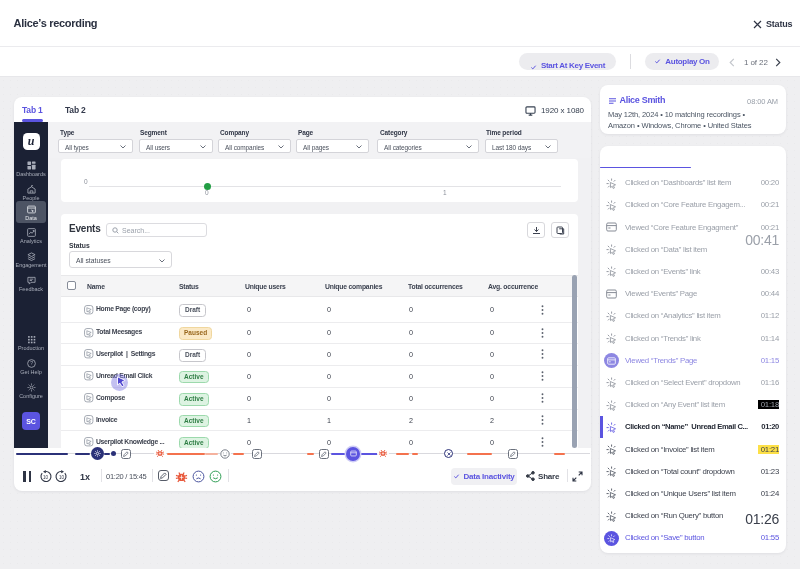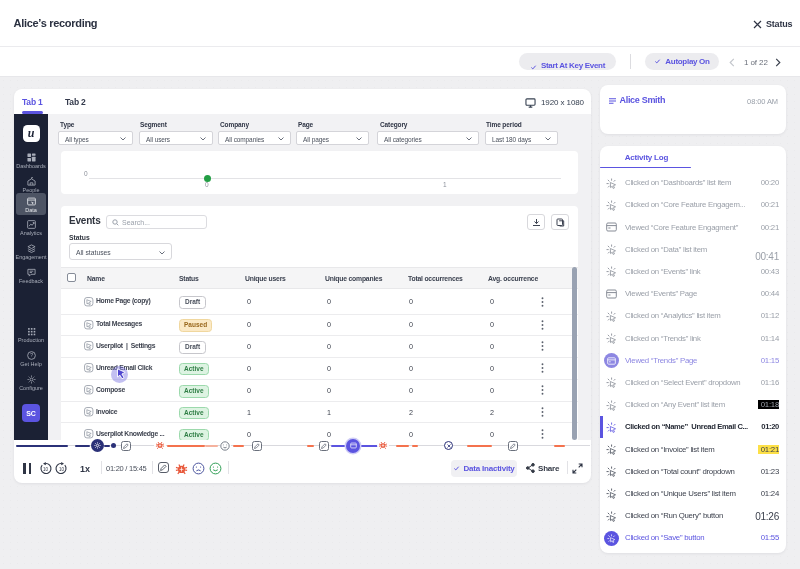--- a/index.html
+++ b/index.html
@@ -6,21 +6,21 @@
   html,body { width:800px; height:569px; font-family:"Liberation Sans", sans-serif; background:#fff; position:relative; overflow:hidden; }
   .abs { position:absolute; }
   .topbar { position:absolute; left:0; top:0; width:800px; height:47px; background:#fff; border-bottom:1px solid #ebebee; }
   .title { position:absolute; left:13.5px; top:17px; font-size:11px; font-weight:bold; letter-spacing:-0.3px; color:#2a3040; }
   .toolbar { position:absolute; left:0; top:47px; width:800px; height:30px; background:#fff; border-bottom:1px solid #e7e7ea; }
   .pillbtn { position:absolute; height:17px; background:#ececef; border-radius:9px; display:flex; align-items:center; justify-content:center; gap:4px; color:#5b54e0; font-size:8px; font-weight:bold; letter-spacing:-0.3px; }
   .vdiv { position:absolute; width:1px; background:#dcdce0; }
   .content { position:absolute; left:0; top:77px; width:800px; height:492px; background:#efeff1;
      background-image:radial-gradient(rgba(110,110,130,.045) .8px, transparent .9px); background-size:7px 7px; }
   .card { position:absolute; background:#fff; border-radius:8px; box-shadow:0 1px 3px rgba(20,20,40,.07); }
-  #player { left:14px; top:12px; width:577px; height:394px; }
+  #player { left:14px; top:20px; width:577px; height:394px; }
   #usercard { left:600px; top:8px; width:186px; height:49px; }
   #actcard { left:600px; top:69px; width:186px; height:407px; overflow:hidden; }
   svg { display:block; }
 </style>
 </head>
 <body>
   <div class="topbar">
     <div class="title">Alice’s recording</div>
     <svg class="abs" style="left:753px; top:19.5px;" width="9" height="9" viewBox="0 0 9 9">
       <path d="M1 1 L8 8 M8 1 L1 8" stroke="#2f3545" stroke-width="1.2"></path>
@@ -499,23 +499,23 @@
           <path d="M4.3 6.7 L1 10 M1 6.7 v3.3 h3.3"></path>
         </svg>
       </div>
     </div>
     <div class="card" id="usercard">
 <svg class="abs" style="left:9px; top:13px;" width="7" height="6" viewBox="0 0 7 6">
         <path d="M0 0.8 h7 M0 3 h7 M0 5.2 h4.5" stroke="#5b54e0" stroke-width="1.1"></path>
       </svg>
       <div class="abs" style="left:19.5px; top:9.5px; font-size:9px; font-weight:bold; letter-spacing:-0.3px; color:#5b54e0;">Alice Smith</div>
       <div class="abs" style="right:8px; top:11.5px; font-size:7.5px; letter-spacing:-0.1px; color:#9aa0aa;">08:00 AM</div>
+      <div class="abs" style="left:8px; top:25px; width:176px; font-size:7.5px; letter-spacing:-0.1px; color:#4b5563; line-height:10.8px;">May 12th, 2024 • 10 matching recordings •<br>Amazon • Windows, Chrome • United States</div>
     </div>
     <div class="card" id="actcard">
-<div class="abs" style="left:0; top:0; width:93px; height:23px; display:flex; align-items:center; justify-content:center; font-size:8px; font-weight:bold; letter-spacing:-0.2px; color:#5b54e0;">Activity Log</div>
 <div class="abs" style="left:0; top:20.8px; width:91px; height:1.7px; background:#5b54e0; border-radius:2px;"></div>
 <div class="abs" style="left:6px; top:31.5px;">
         <svg width="11" height="11" viewBox="0 0 12 12" fill="none" stroke="#878c96" stroke-width="0.95" stroke-linecap="round">
           <path d="M5.1 5.1 L10.4 7.4 L8.1 8.4 L9.2 10.8 L7.9 11.4 L6.8 9 L5.3 10.2 Z" stroke-width="0.85"></path>
           <path d="M1 6.1 h1.5 M2.3 2.3 L3.4 3.4 M6.1 1 v1.5 M9.9 2.5 L8.8 3.6 M2.5 9.9 L3.6 8.8"></path>
         </svg>
       </div>
 <div class="abs" style="left:25px; top:32.2px; font-size:7.8px; letter-spacing:-0.25px;  color:#9ba0a9; white-space:nowrap;">Clicked on “Dashboards” list item</div>
 <div class="abs" style="right:7px; top:32.2px; font-size:7.8px; letter-spacing:-0.25px; color:#9ba0a9;  background:#fff; padding-left:3px;">00:20</div>
 <div class="abs" style="left:6px; top:53.7px;">
@@ -535,21 +535,21 @@
       </div>
 <div class="abs" style="left:25px; top:76.6px; font-size:7.8px; letter-spacing:-0.25px;  color:#9ba0a9; white-space:nowrap;">Viewed “Core Feature Engagment”</div>
 <div class="abs" style="right:7px; top:76.6px; font-size:7.8px; letter-spacing:-0.25px; color:#9ba0a9;  background:#fff; padding-left:3px;">00:21</div>
 <div class="abs" style="left:6px; top:98.1px;">
         <svg width="11" height="11" viewBox="0 0 12 12" fill="none" stroke="#878c96" stroke-width="0.95" stroke-linecap="round">
           <path d="M5.1 5.1 L10.4 7.4 L8.1 8.4 L9.2 10.8 L7.9 11.4 L6.8 9 L5.3 10.2 Z" stroke-width="0.85"></path>
           <path d="M1 6.1 h1.5 M2.3 2.3 L3.4 3.4 M6.1 1 v1.5 M9.9 2.5 L8.8 3.6 M2.5 9.9 L3.6 8.8"></path>
         </svg>
       </div>
 <div class="abs" style="left:25px; top:98.8px; font-size:7.8px; letter-spacing:-0.25px;  color:#9ba0a9; white-space:nowrap;">Clicked on “Data” list item</div>
-<div class="abs" style="right:7px; top:105px; font-size:10px; letter-spacing:-0.25px; color:#9ba0a9;  background:#fff; padding-left:3px;">00:41</div>
+<div class="abs" style="right:7px; top:86px; font-size:14px; letter-spacing:-0.25px; color:#9ba0a9;  background:#fff; padding-left:3px;">00:41</div>
 <div class="abs" style="left:6px; top:120.3px;">
         <svg width="11" height="11" viewBox="0 0 12 12" fill="none" stroke="#878c96" stroke-width="0.95" stroke-linecap="round">
           <path d="M5.1 5.1 L10.4 7.4 L8.1 8.4 L9.2 10.8 L7.9 11.4 L6.8 9 L5.3 10.2 Z" stroke-width="0.85"></path>
           <path d="M1 6.1 h1.5 M2.3 2.3 L3.4 3.4 M6.1 1 v1.5 M9.9 2.5 L8.8 3.6 M2.5 9.9 L3.6 8.8"></path>
         </svg>
       </div>
 <div class="abs" style="left:25px; top:121.0px; font-size:7.8px; letter-spacing:-0.25px;  color:#9ba0a9; white-space:nowrap;">Clicked on “Events” link</div>
 <div class="abs" style="right:7px; top:121.0px; font-size:7.8px; letter-spacing:-0.25px; color:#9ba0a9;  background:#fff; padding-left:3px;">00:43</div>
 <div class="abs" style="left:6px; top:142.5px;">
         <svg width="11" height="10" viewBox="0 0 11 10" fill="none" stroke="#878c96" stroke-width="1">
@@ -634,21 +634,21 @@
       </div>
 <div class="abs" style="left:25px; top:343.0px; font-size:7.8px; letter-spacing:-0.25px;  color:#3a3f4b; white-space:nowrap;">Clicked on “Unique Users” list item</div>
 <div class="abs" style="right:7px; top:343.0px; font-size:7.8px; letter-spacing:-0.25px; color:#3a3f4b;  background:#fff; padding-left:3px;">01:24</div>
 <div class="abs" style="left:6px; top:364.5px;">
         <svg width="11" height="11" viewBox="0 0 12 12" fill="none" stroke="#4a505c" stroke-width="0.95" stroke-linecap="round">
           <path d="M5.1 5.1 L10.4 7.4 L8.1 8.4 L9.2 10.8 L7.9 11.4 L6.8 9 L5.3 10.2 Z" stroke-width="0.85"></path>
           <path d="M1 6.1 h1.5 M2.3 2.3 L3.4 3.4 M6.1 1 v1.5 M9.9 2.5 L8.8 3.6 M2.5 9.9 L3.6 8.8"></path>
         </svg>
       </div>
 <div class="abs" style="left:25px; top:365.2px; font-size:7.8px; letter-spacing:-0.25px;  color:#3a3f4b; white-space:nowrap;">Clicked on “Run Query” button</div>
-<div class="abs" style="right:7px; top:365.2px; font-size:10px; letter-spacing:-0.25px; color:#3a3f4b;  background:#fff; padding-left:3px;margin-left:20px;">01:26</div>
+<div class="abs" style="right:7px; top:365.2px; font-size:14px; letter-spacing:-0.25px; color:#3a3f4b;  background:#fff; padding-left:3px;margin-left:20px;">01:26</div>
 <div class="abs" style="left:4px; top:384.7px; width:15px; height:15px; background:#5b54e0; border-radius:50%; display:flex; align-items:center; justify-content:center;">
         <svg width="9" height="9" viewBox="0 0 12 12" fill="none" stroke="#fff" stroke-width="0.95" stroke-linecap="round">
           <path d="M5.1 5.1 L10.4 7.4 L8.1 8.4 L9.2 10.8 L7.9 11.4 L6.8 9 L5.3 10.2 Z" stroke-width="0.85"></path>
           <path d="M1 6.1 h1.5 M2.3 2.3 L3.4 3.4 M6.1 1 v1.5 M9.9 2.5 L8.8 3.6 M2.5 9.9 L3.6 8.8"></path>
         </svg>
       </div>
 <div class="abs" style="left:25px; top:387.4px; font-size:7.8px; letter-spacing:-0.25px;  color:#5b54e0; white-space:nowrap;">Clicked on “Save” button</div>
 <div class="abs" style="right:7px; top:387.4px; font-size:7.8px; letter-spacing:-0.25px; color:#5b54e0;  background:#fff; padding-left:3px;">01:55</div>
     </div>
   </div>

